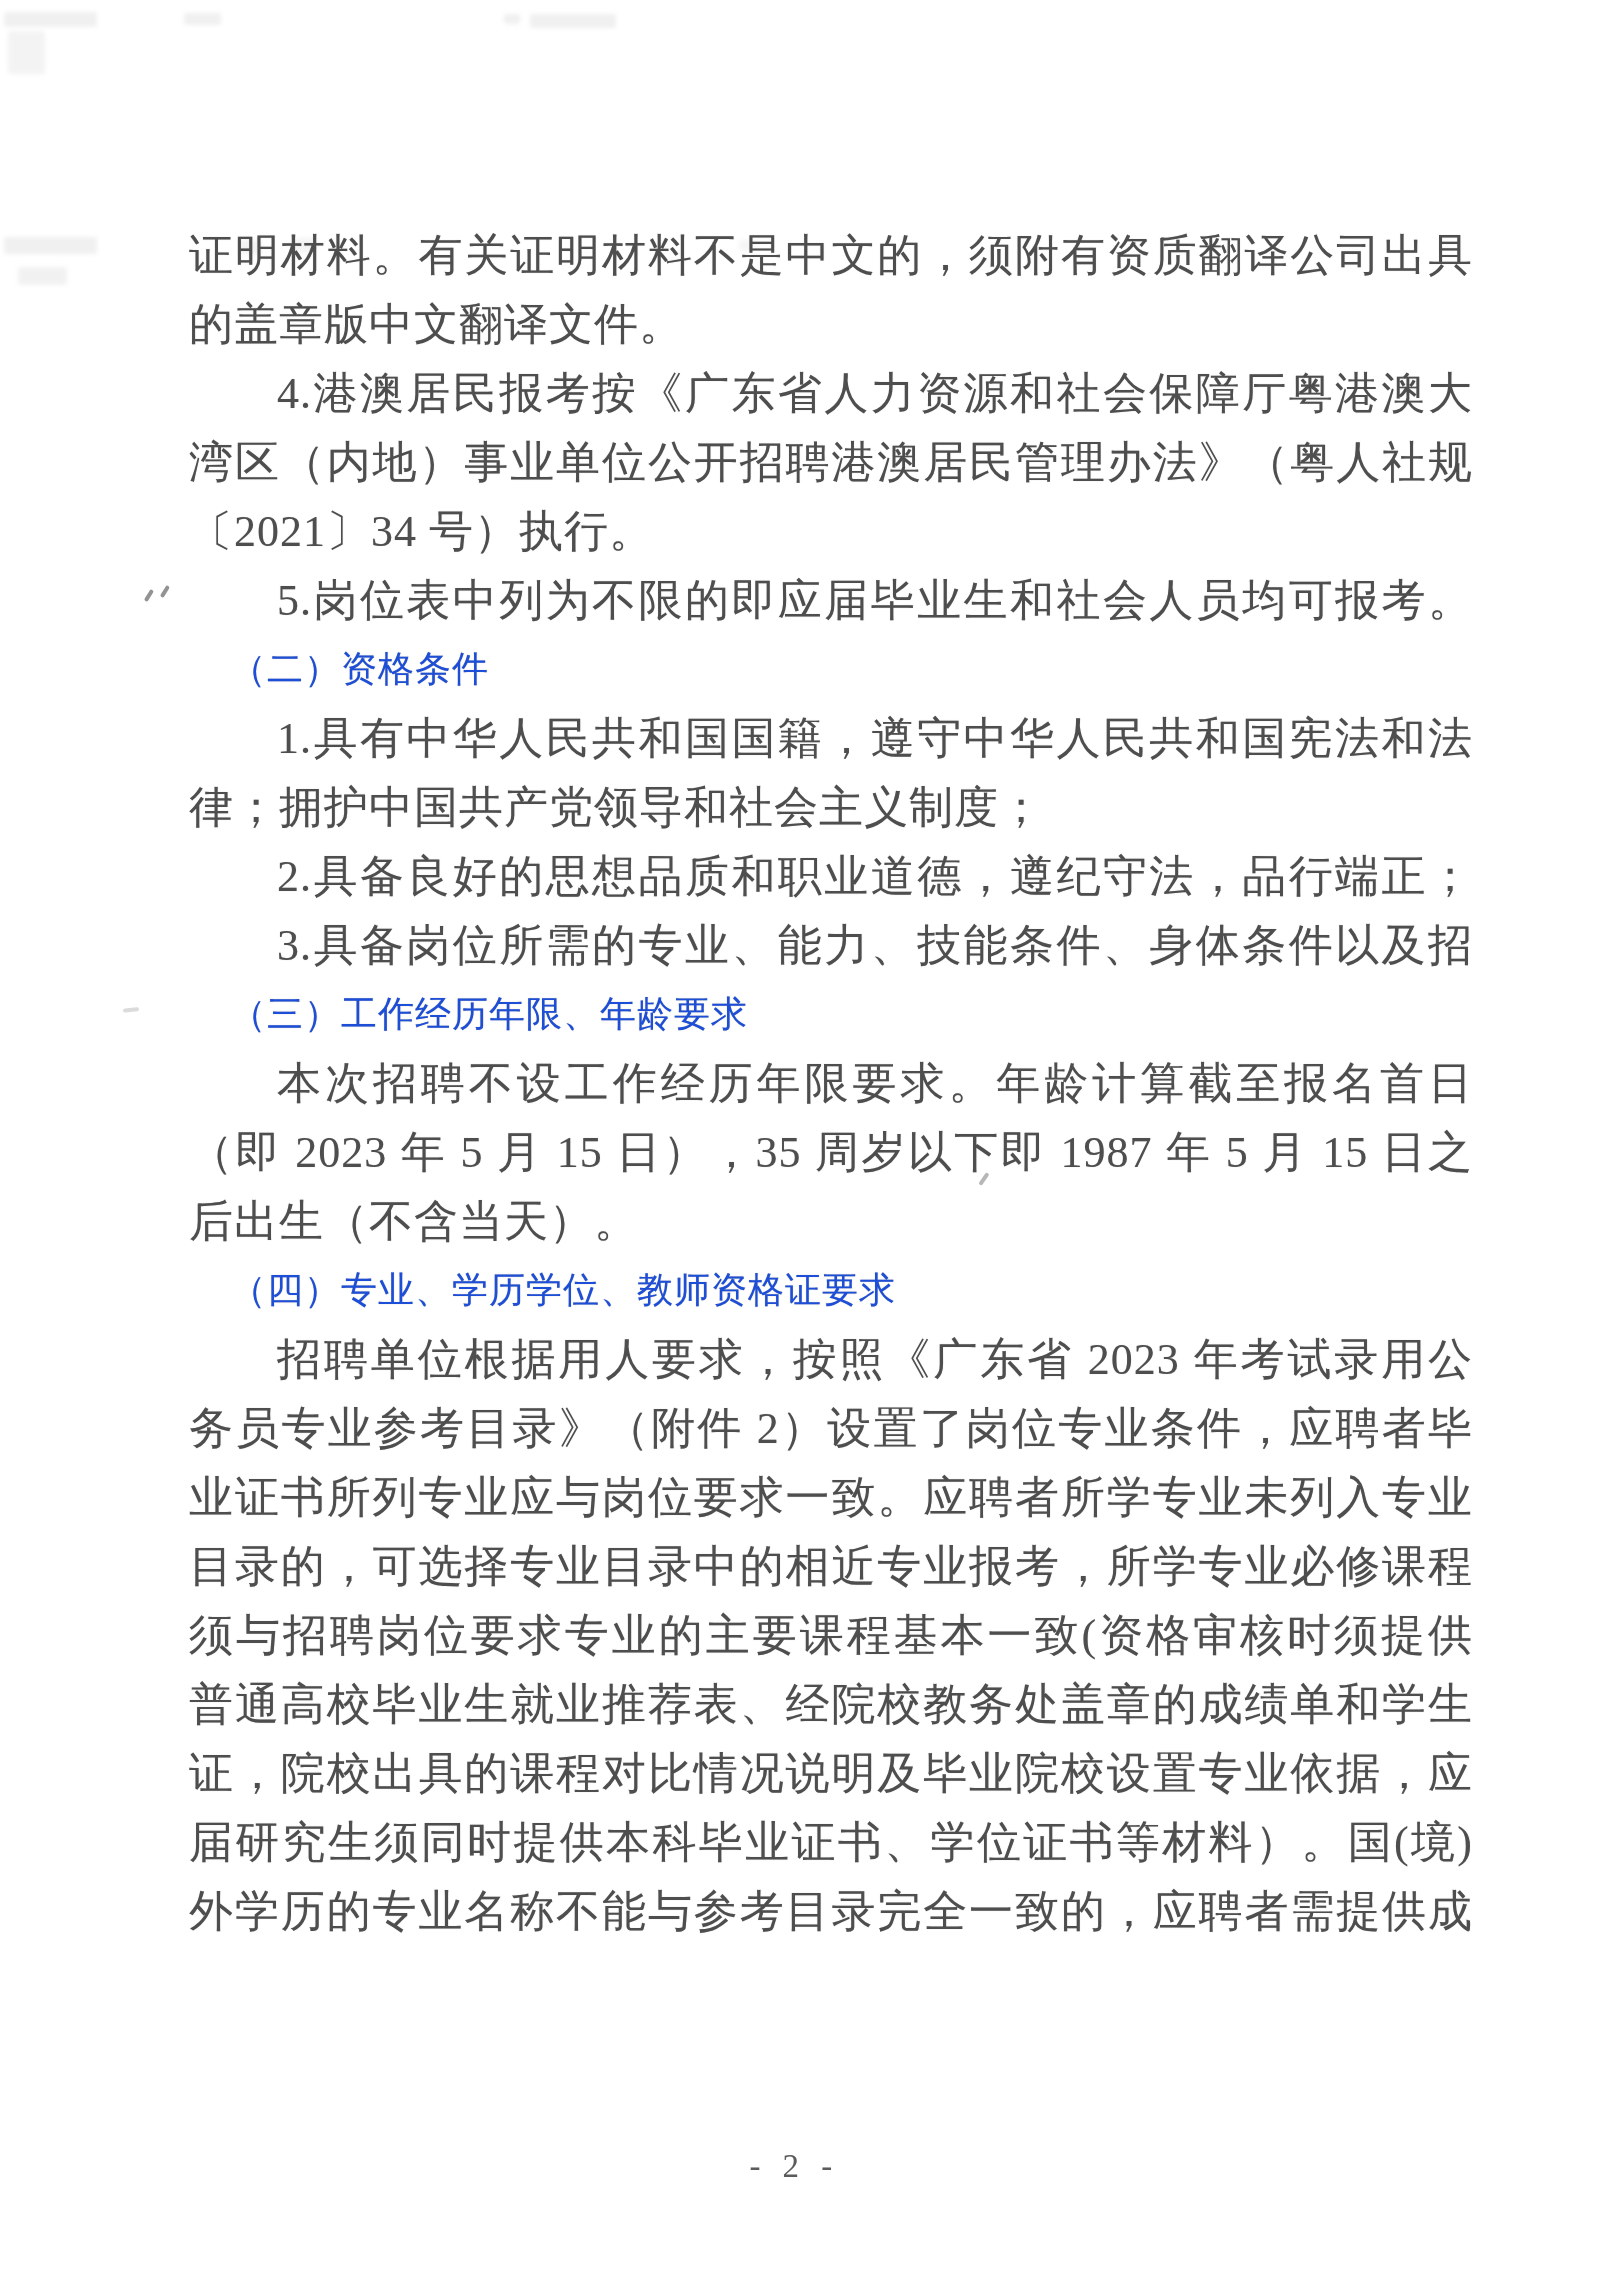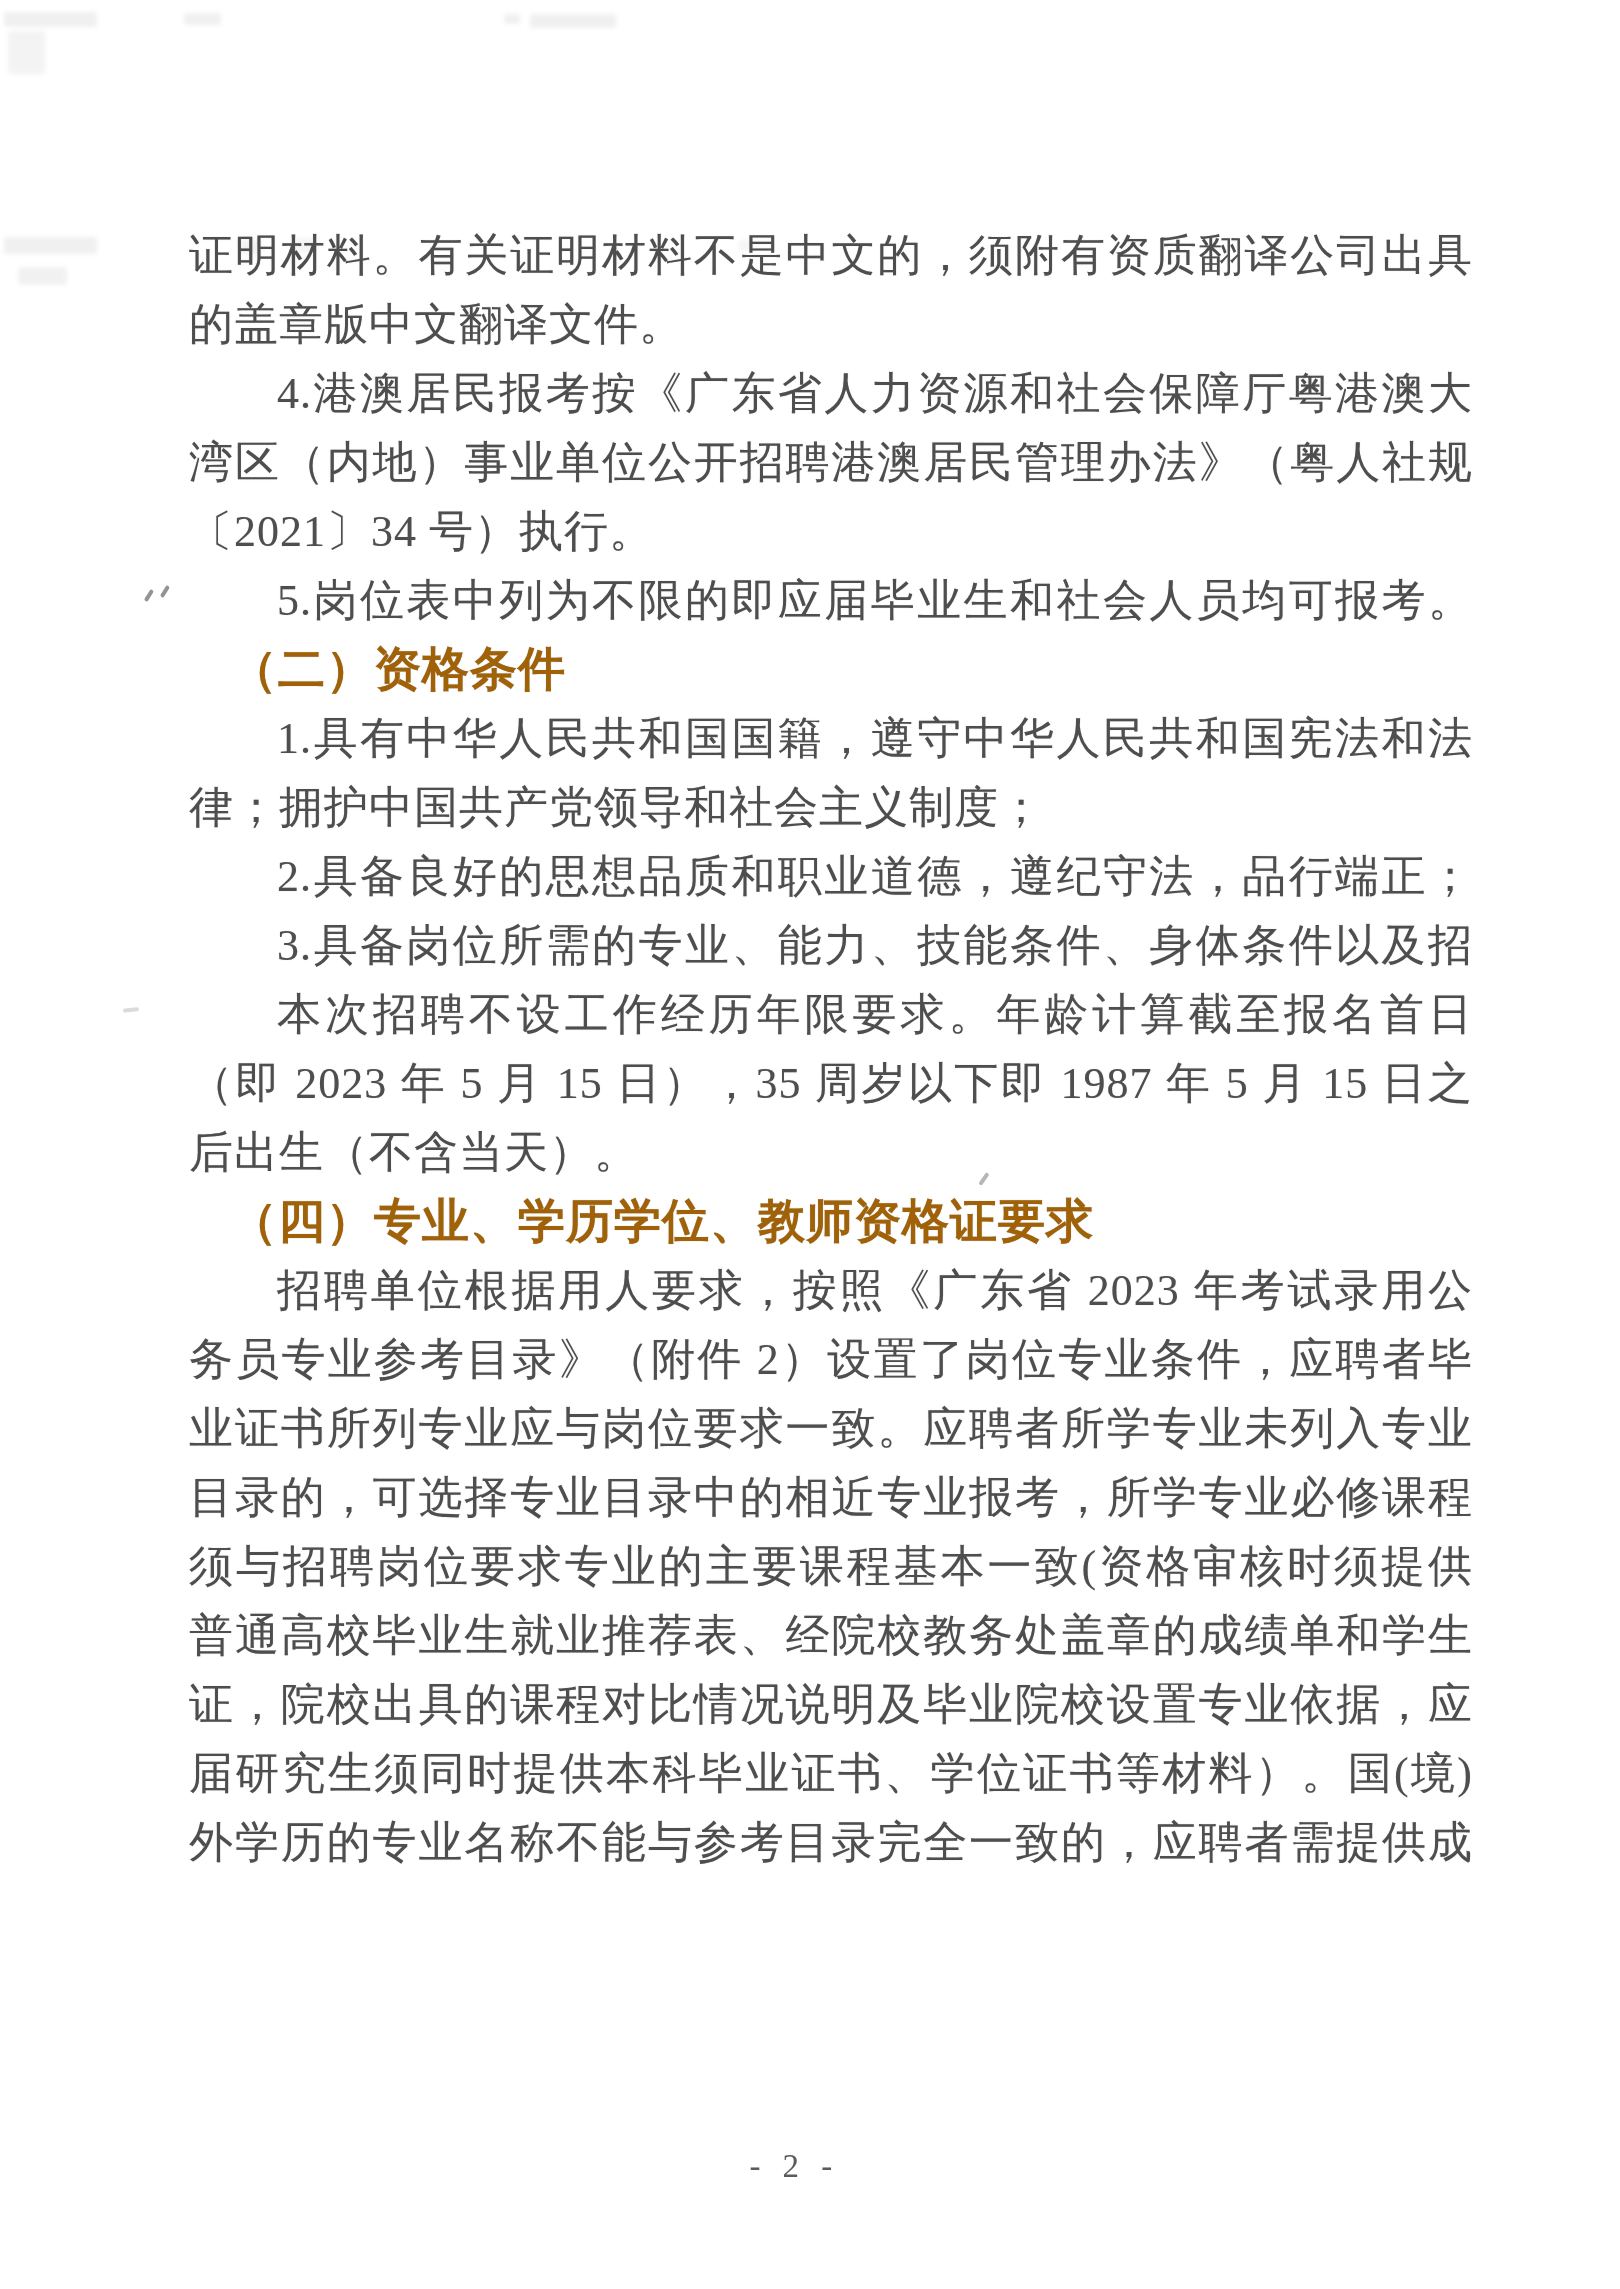--- a/index.html
+++ b/index.html
@@ -26,23 +26,23 @@
     text-align:justify;
     text-align-last:left;
     text-shadow:0 0 1px rgba(90,90,90,0.35);
     white-space:normal;
     overflow:hidden;
   }
   .line.full{text-align-last:justify;}
   .line.indent{padding-left:88px;}
   .line.heading{
     padding-left:41px;
-    font-weight:700;
-    font-size:47px;
-    color:#a16207;
+    font-weight:400;
+    font-size:36px;
+    color:#1d4ed8;
     text-shadow:0 0 1px rgba(60,60,60,0.45);
   }
   
   .page-number{
     position:absolute;
     left:0;right:0;top:2148px;
     text-align:center;
     transform:translateX(-15.7px);
     font-size:33px;
     letter-spacing:6.9px;
@@ -92,20 +92,21 @@
       <div class="line">的盖章版中文翻译文件。</div>
       <div class="line indent full">4.港澳居民报考按《广东省人力资源和社会保障厅粤港澳大</div>
       <div class="line full">湾区（内地）事业单位公开招聘港澳居民管理办法》（粤人社规</div>
       <div class="line">〔2021〕34 号）执行。</div>
       <div class="line indent full">5.岗位表中列为不限的即应届毕业生和社会人员均可报考。</div>
       <div class="line heading">（二）资格条件</div>
       <div class="line indent full">1.具有中华人民共和国国籍，遵守中华人民共和国宪法和法</div>
       <div class="line">律；拥护中国共产党领导和社会主义制度；</div>
       <div class="line indent full">2.具备良好的思想品质和职业道德，遵纪守法，品行端正；</div>
       <div class="line indent full">3.具备岗位所需的专业、能力、技能条件、身体条件以及招</div>
+      <div class="line heading">（三）工作经历年限、年龄要求</div>
       <div class="line indent full">本次招聘不设工作经历年限要求。年龄计算截至报名首日</div>
       <div class="line full">（即 2023 年 5 月 15 日），35 周岁以下即 1987 年 5 月 15 日之</div>
       <div class="line">后出生（不含当天）。</div>
       <div class="line heading">（四）专业、学历学位、教师资格证要求</div>
       <div class="line indent full">招聘单位根据用人要求，按照《广东省 2023 年考试录用公</div>
       <div class="line full">务员专业参考目录》（附件 2）设置了岗位专业条件，应聘者毕</div>
       <div class="line full">业证书所列专业应与岗位要求一致。应聘者所学专业未列入专业</div>
       <div class="line full">目录的，可选择专业目录中的相近专业报考，所学专业必修课程</div>
       <div class="line full">须与招聘岗位要求专业的主要课程基本一致(资格审核时须提供</div>
       <div class="line full">普通高校毕业生就业推荐表、经院校教务处盖章的成绩单和学生</div>

